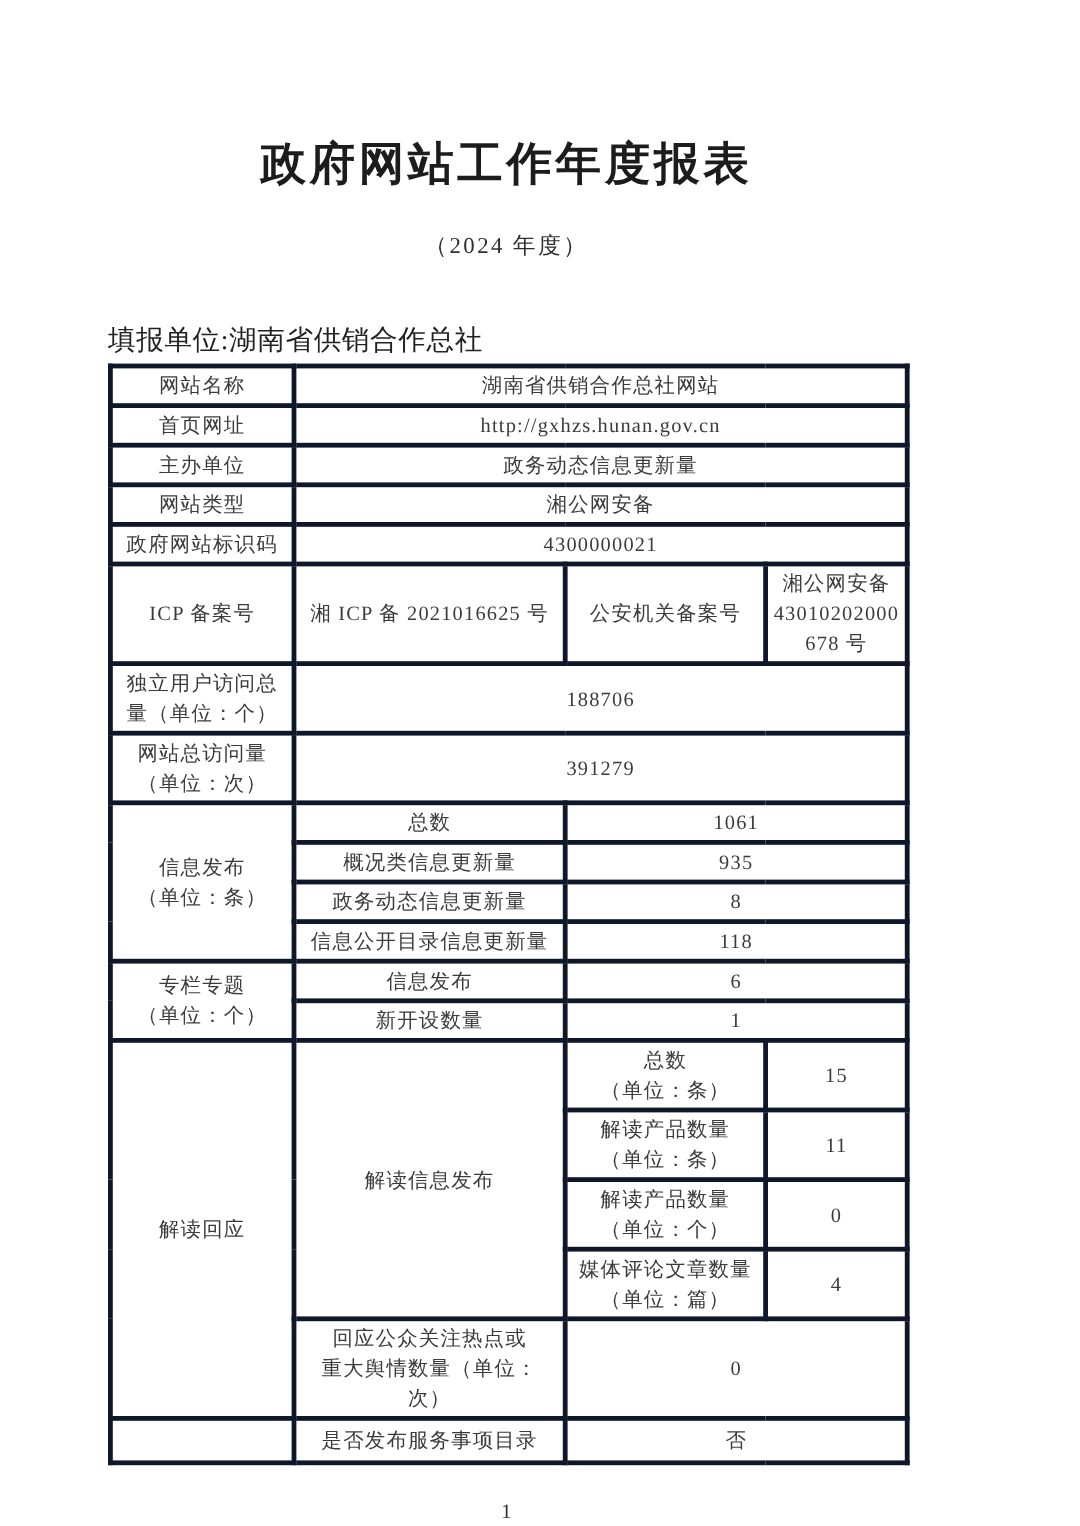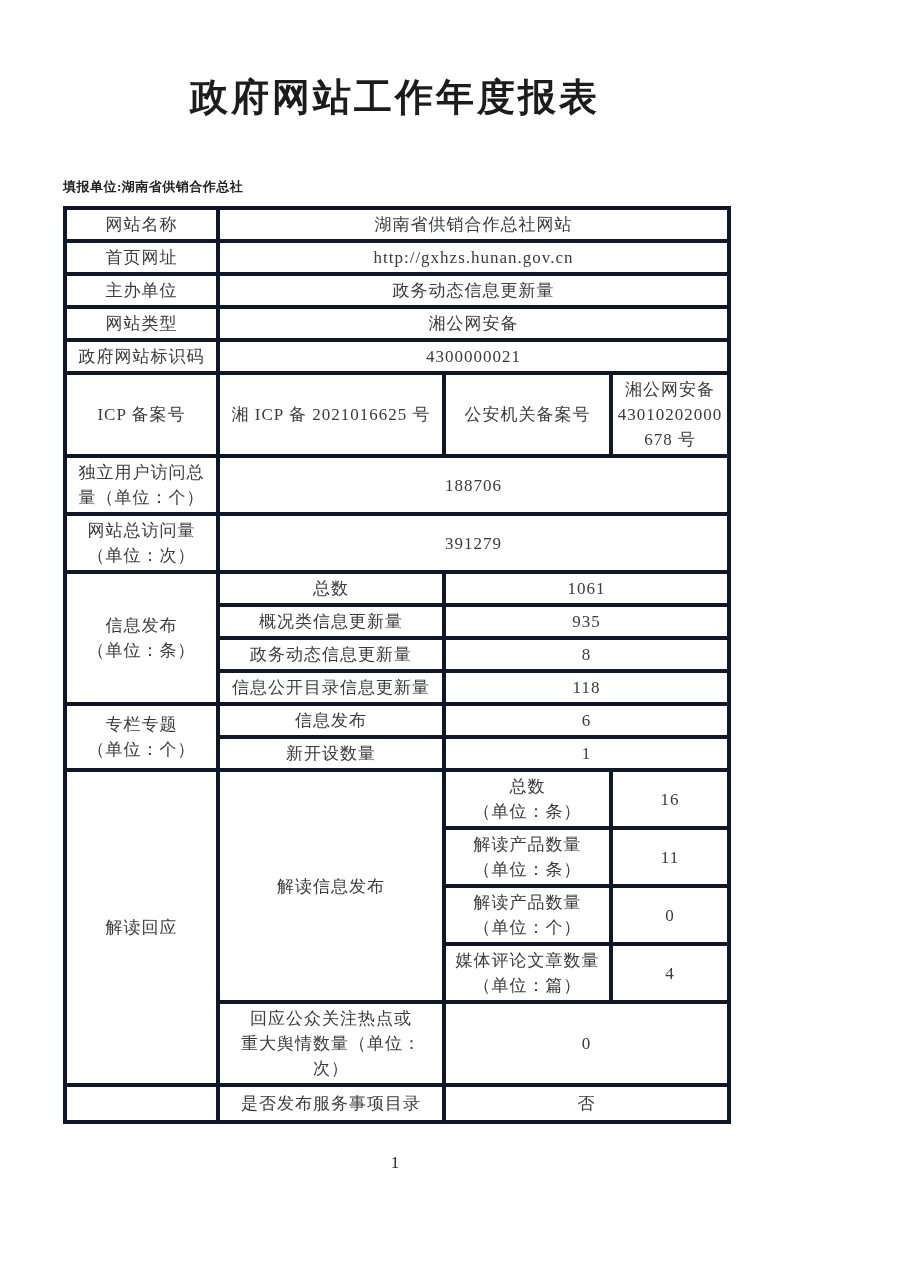--- a/index.html
+++ b/index.html
@@ -3,21 +3,21 @@
 <meta charset="utf-8">
 <style>
   * { box-sizing: border-box; margin: 0; padding: 0; }
   html, body {
     width: 900px;
     background: #ffffff;
     font-family: "Liberation Serif", "DejaVu Serif", serif;
     color: #333333;
   }
   body { height: 1272px; overflow: hidden; position: relative; }
-  .page { width: 664px; margin-left: 63px; padding-top: 72px; }
+  .page { width: 664px; margin-left: 90px; padding-top: 112px; }
 
   .doc-title {
     text-align: center;
     font-family: "Liberation Sans", "DejaVu Sans", sans-serif;
     font-weight: 700;
     font-size: 38px;
     line-height: 50px;
     letter-spacing: 3px;
     color: #1c1c1c;
   }
@@ -25,22 +25,22 @@
     text-align: center;
     margin-top: 31px;
     font-size: 19px;
     line-height: 26px;
     letter-spacing: 2px;
     color: #2e2e2e;
   }
   .reporting-unit {
     margin-top: 53px;
     margin-bottom: 7px;
-    font-weight: 700;
-    font-size: 13px;
+    font-weight: 400;
+    font-size: 23px;
     line-height: 24px;
     letter-spacing: 0.5px;
     color: #222222;
   }
 
   table.report {
     width: 664px;
     border-collapse: collapse;
     table-layout: fixed;
   }
@@ -70,20 +70,21 @@
     font-size: 17px;
     color: #2e2e2e;
   }
 </style>
 </head>
 <body>
 
 <div class="page">
 
   <h1 class="doc-title">政府网站工作年度报表</h1>
+  <div class="doc-subtitle">（2024 年度）</div>
   <div class="reporting-unit">填报单位:湖南省供销合作总社</div>
 
   <table class="report">
     <colgroup>
       <col style="width:153px">
       <col style="width:226px">
       <col style="width:167px">
       <col style="width:118px">
     </colgroup>
     <tbody>
@@ -157,21 +158,21 @@
       <tr class="h30">
         <td>新开设数量</td>
         <td colspan="2">1</td>
       </tr>
 
       <tr class="h52">
         <td rowspan="5">解读回应</td>
         <td rowspan="4">解读信息发布</td>
         <td class="wrap">总数
 （单位：条）</td>
-        <td>16</td>
+        <td>15</td>
       </tr>
       <tr class="h52">
         <td class="wrap">解读产品数量
 （单位：条）</td>
         <td>11</td>
       </tr>
       <tr class="h52">
         <td class="wrap">解读产品数量
 （单位：个）</td>
         <td>0</td>

